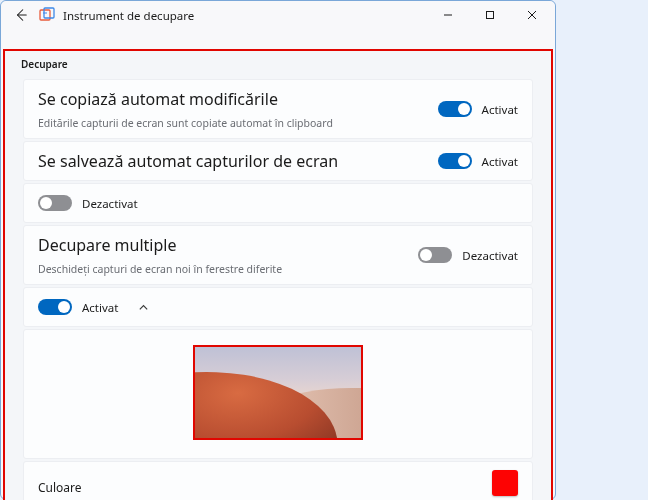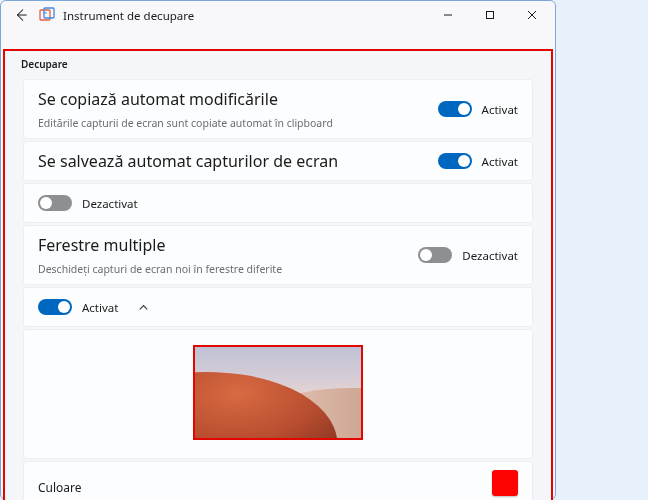--- a/index.html
+++ b/index.html
@@ -249,21 +249,21 @@
         <div class="toggle-wrap">
           <div class="toggle off">
               <div class="knob"></div>
             </div>
           <div class="toggle-label">Dezactivat</div>
         </div>
       </div>
 
       <div class="row">
         <div class="labels">
-          <div class="primary">Ferestre multiple</div>
+          <div class="primary">Decupare multiple</div>
           <div class="secondary">Deschideți capturi de ecran noi în ferestre diferite</div>
         </div>
         <div class="toggle-wrap">
           <div class="toggle off">
               <div class="knob"></div>
             </div>
           <div class="toggle-label">Dezactivat</div>
         </div>
       </div>
 

